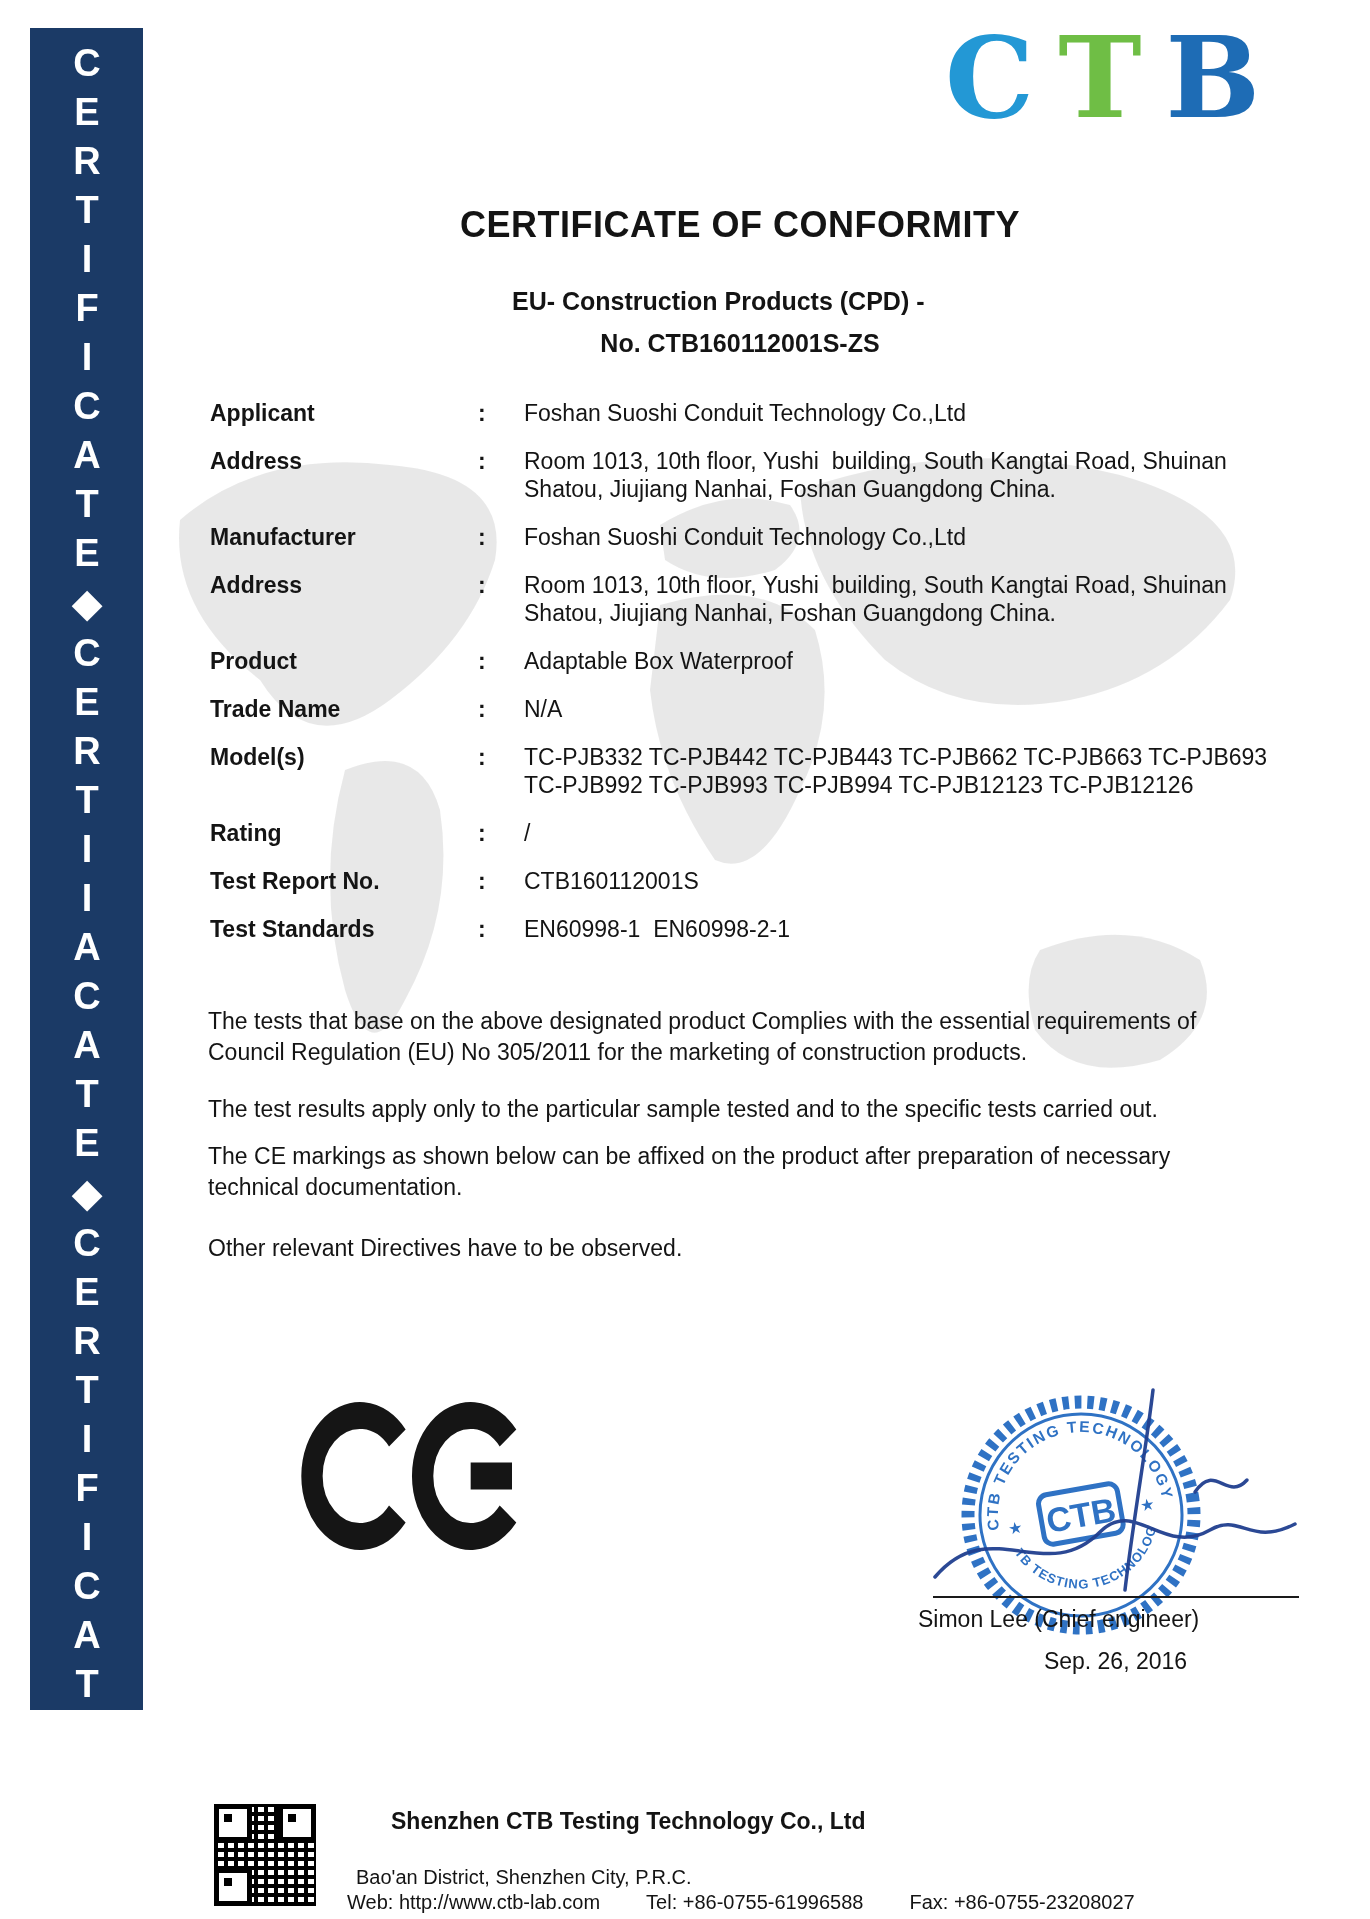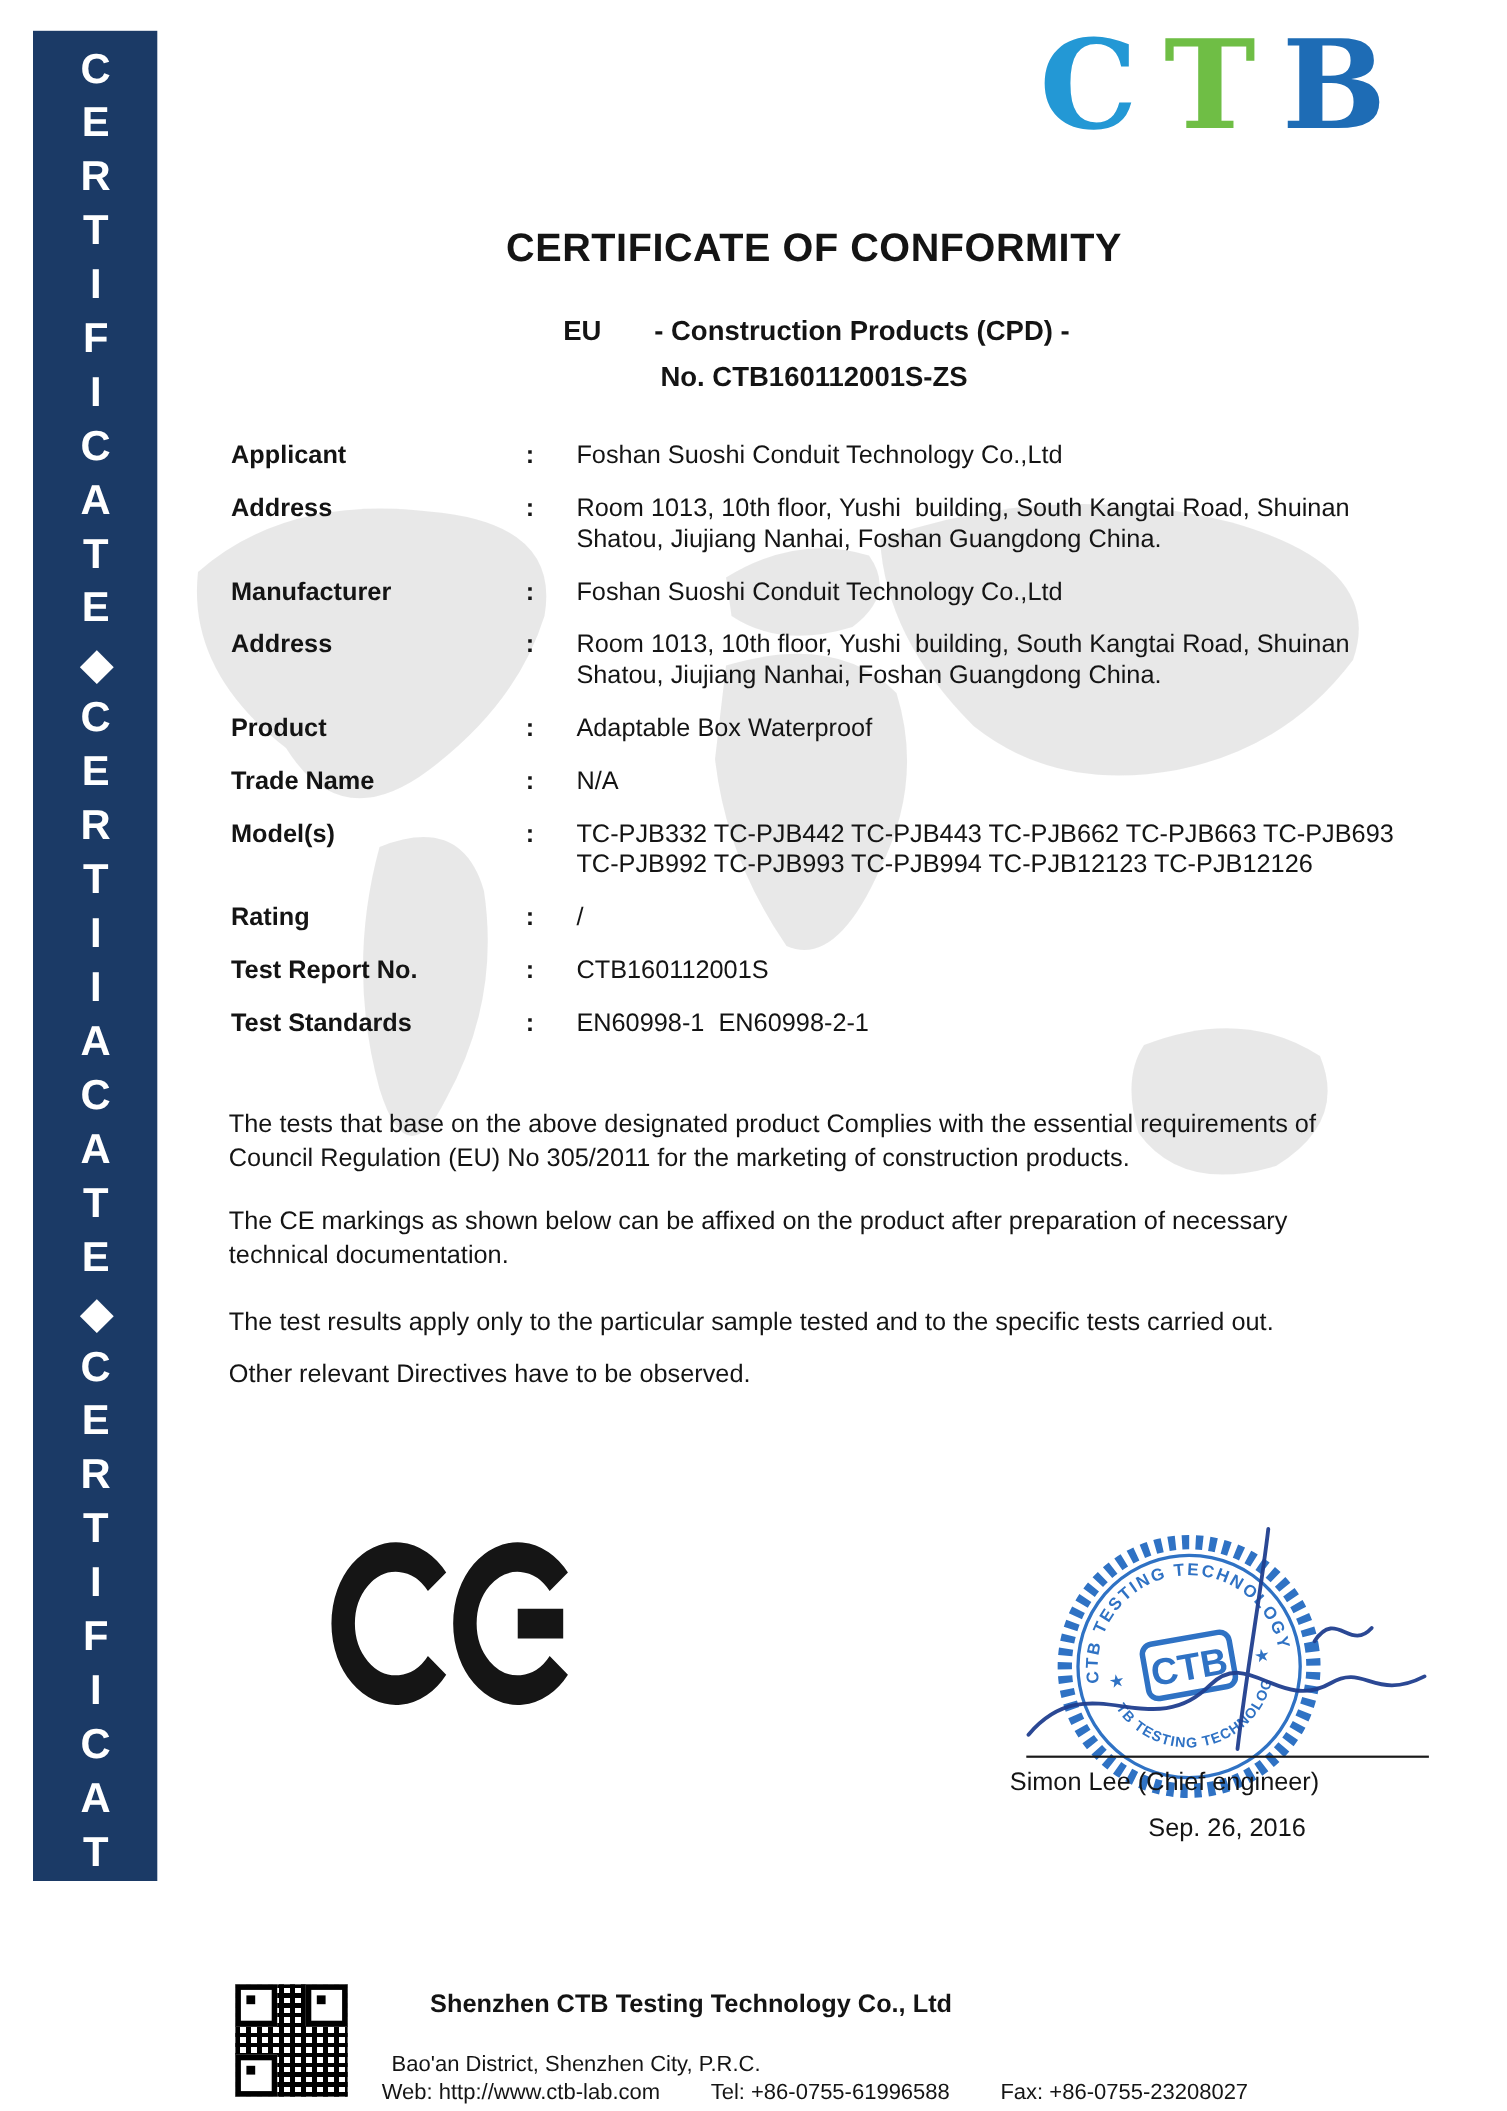--- a/index.html
+++ b/index.html
@@ -16,21 +16,21 @@
   .side-banner-text{writing-mode:vertical-lr;text-orientation:upright;color:#fff;font-weight:bold;
                     font-size:38px;letter-spacing:7px;padding-top:14px;line-height:113px;}
 
   
   .ctb-logo{position:absolute;left:945px;top:22px;display:flex;gap:24px;
             font-family:"DejaVu Serif",serif;font-weight:bold;font-size:112px;line-height:1;}
   .logo-c{color:#2398d5}.logo-t{color:#6fbe45}.logo-b{color:#1e6cb5}
 
   .doc-title{position:absolute;left:140px;top:204px;width:1200px;text-align:center;
              font-size:36px;font-weight:bold;letter-spacing:.5px;}
-  .subtitle{position:absolute;left:512px;top:287px;display:flex;gap:48px;font-size:25px;font-weight:bold;}
+  .subtitle{position:absolute;left:512px;top:287px;display:flex;font-size:25px;font-weight:bold;}
   .cert-no{position:absolute;left:140px;top:329px;width:1200px;text-align:center;font-size:25px;font-weight:bold;}
 
   
   .fields{position:absolute;left:210px;top:399px;width:1100px;}
   .field-row{display:flex;line-height:28px;margin-bottom:20px;font-size:23px;gap:16px;}
   .field-label{width:252px;font-weight:bold;flex:none;}
   .field-colon{width:30px;flex:none;font-weight:bold;}
   .field-value{width:830px;white-space:pre-wrap;}
   .w-address{width:708px;}
   .w-models{width:800px;}
@@ -144,22 +144,22 @@
     </div>
     <div class="field-row">
       <span class="field-label">Test Standards</span>
       <span class="field-colon">:</span>
       <span class="field-value">EN60998-1  EN60998-2-1</span>
     </div>
   </div>
 
   <div class="statements">
     <div class="stmt stmt1">The tests that base on the above designated product Complies with the essential requirements of Council Regulation (EU) No 305/2011 for the marketing of construction products.</div>
+    <div class="stmt stmt2">The test results apply only to the particular sample tested and to the specific tests carried out.</div>
     <div class="stmt stmt3">The CE markings as shown below can be affixed on the product after preparation of necessary technical documentation.</div>
-    <div class="stmt stmt2">The test results apply only to the particular sample tested and to the specific tests carried out.</div>
     <div class="stmt stmt4">Other relevant Directives have to be observed.</div>
   </div>
 
   <svg class="ce-mark" width="240" height="168" viewBox="0 0 180 100" preserveAspectRatio="none">
     <g fill="none" stroke="#151515" stroke-width="16">
       <path d="M73 27.4 A36 36 0 1 0 73 72.6"></path>
       <path d="M156 27.4 A36 36 0 1 0 156 72.6"></path>
       <path d="M128 50 L159 50"></path>
     </g>
   </svg>

